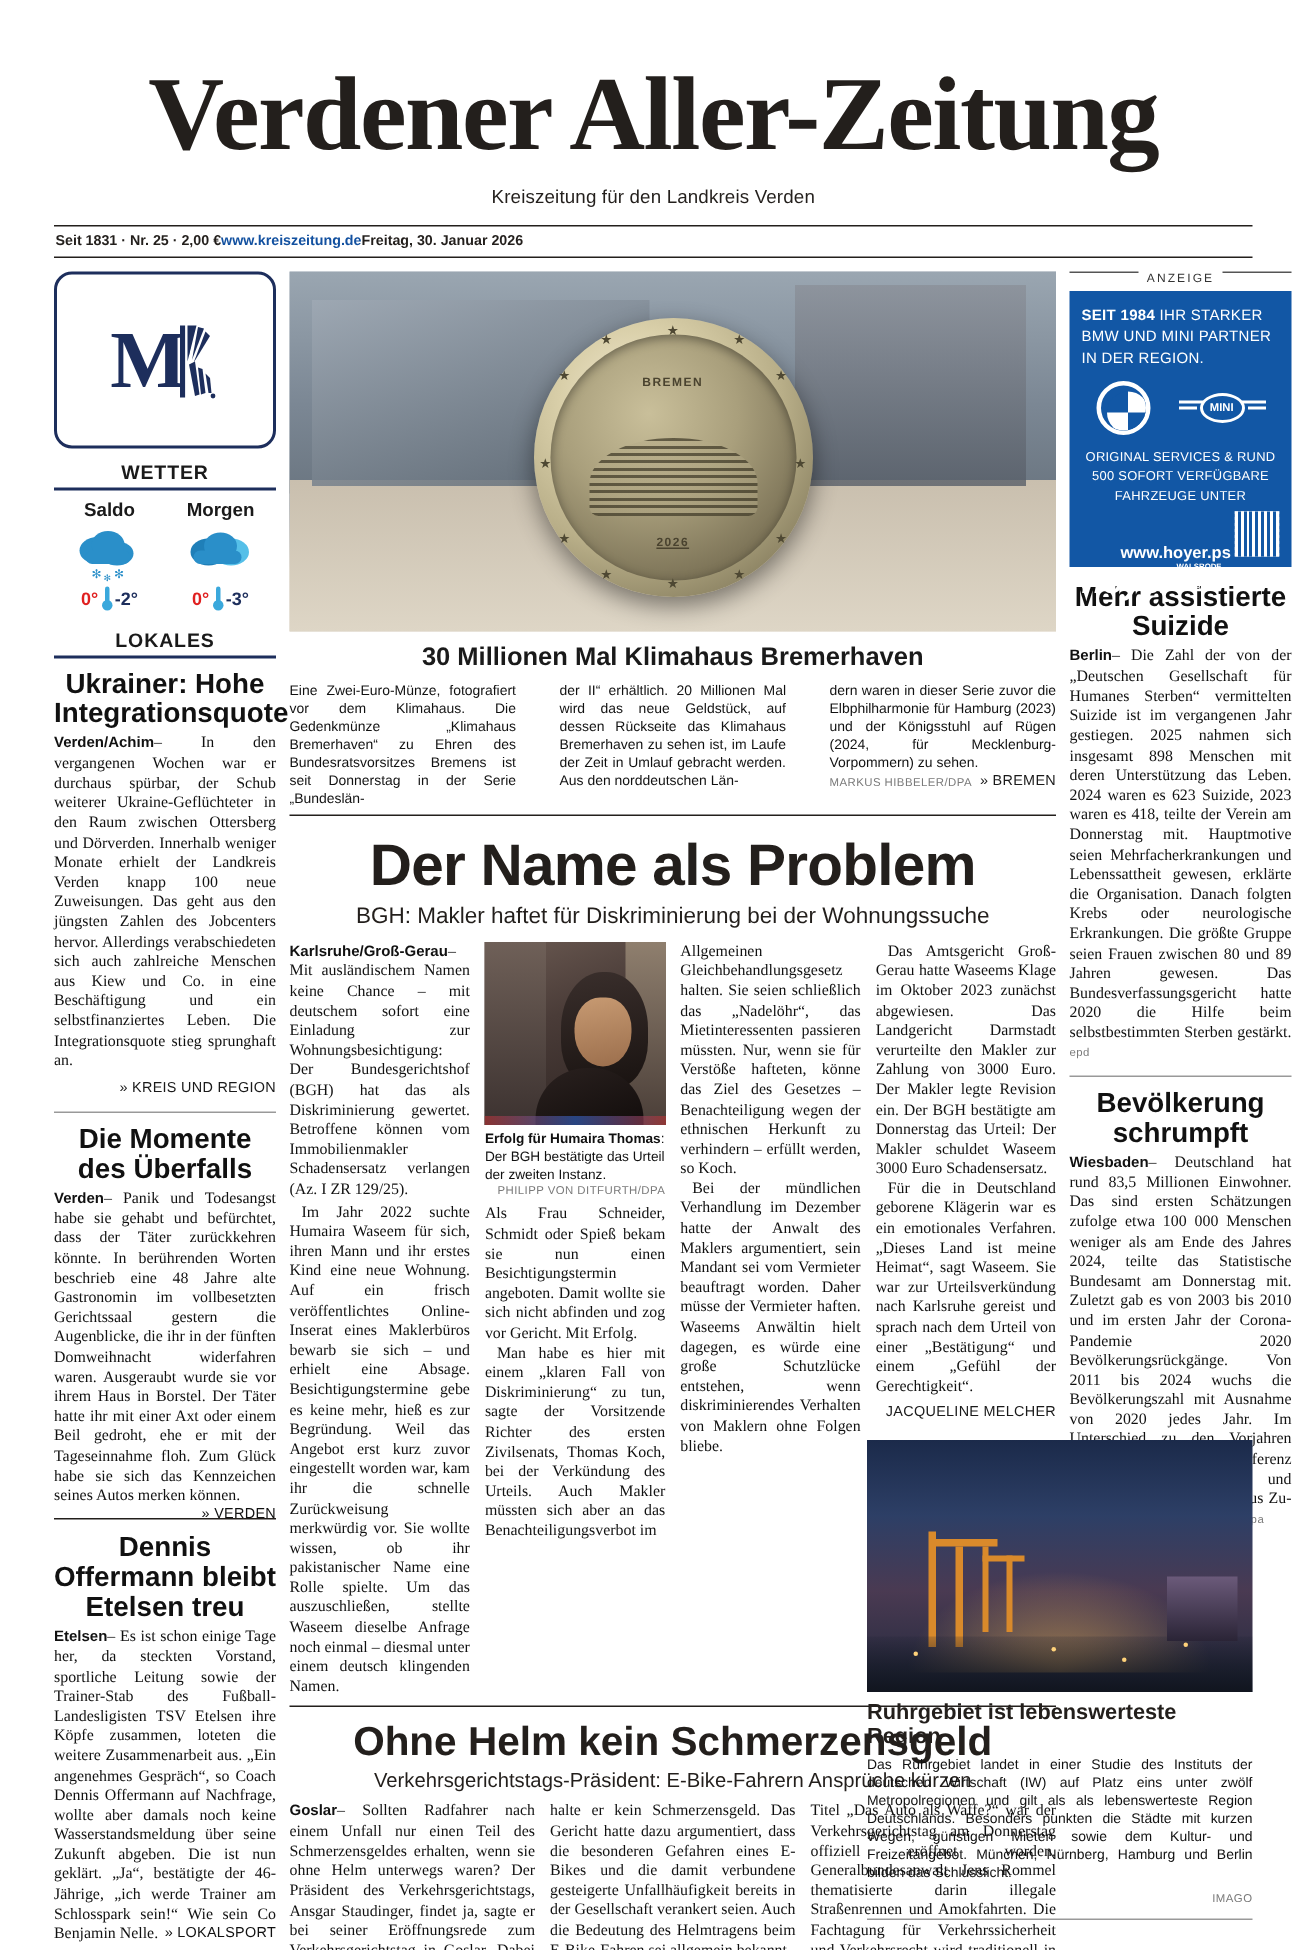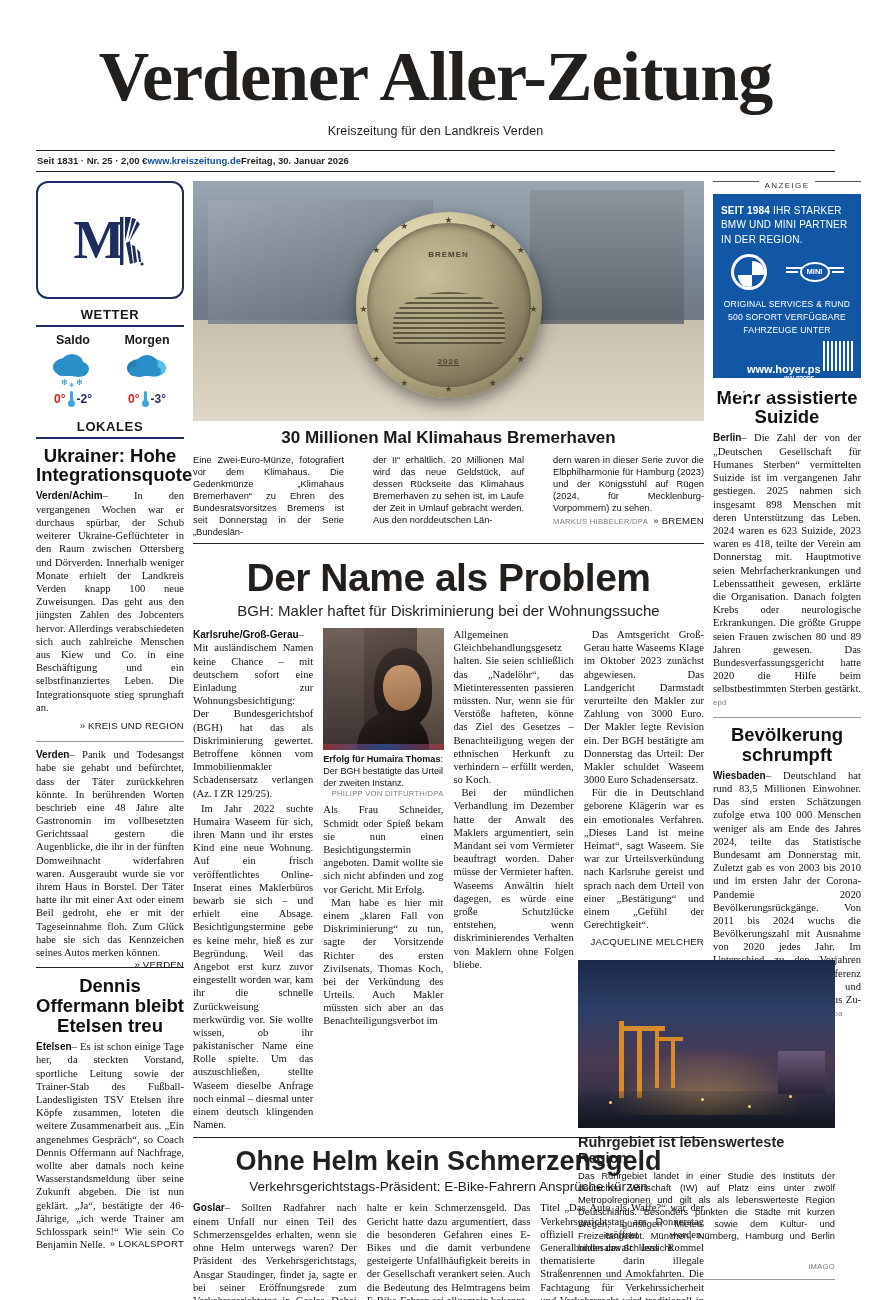--- a/index.html
+++ b/index.html
@@ -350,20 +350,21 @@
         <div class="hl-local">Ukrainer: Hohe Integrationsquote</div>
         <div class="body-txt">
           <b>Verden/Achim</b><span>– In den vergangenen Wochen war er durchaus spürbar, der Schub weiterer Ukraine-Geflüchteter in den Raum zwischen Ottersberg und Dörverden. Innerhalb weniger Monate erhielt der Landkreis Verden knapp 100 neue Zuweisungen. Das geht aus den jüngsten Zahlen des Jobcenters hervor. Allerdings verabschiedeten sich auch zahlreiche Menschen aus Kiew und Co. in eine Beschäftigung und ein selbstfinanziertes Leben. Die Integrationsquote stieg sprunghaft an.</span>
         </div>
         <div class="ref-line"><span class="ref">» KREIS UND REGION</span></div>
       </div>
 
       <div class="hr-thin"></div>
 
       <div>
+        <div class="hl-local">Die Momente des Überfalls</div>
         <div class="body-txt">
           <b>Verden</b><span>– Panik und Todesangst habe sie gehabt und befürchtet, dass der Täter zurückkehren könnte. In berührenden Worten beschrieb eine 48 Jahre alte Gastronomin im vollbesetzten Gerichtssaal gestern die Augenblicke, die ihr in der fünften Domweihnacht widerfahren waren. Ausgeraubt wurde sie vor ihrem Haus in Borstel. Der Täter hatte ihr mit einer Axt oder einem Beil gedroht, ehe er mit der Tageseinnahme floh. Zum Glück habe sie sich das Kennzeichen seines Autos merken können.</span>
           <span class="ref" style="float:right">» VERDEN</span>
         </div>
       </div>
 
       <div class="hr-dark"></div>
 
       <div>
         <div class="hl-local">Dennis Offermann bleibt Etelsen treu</div>

